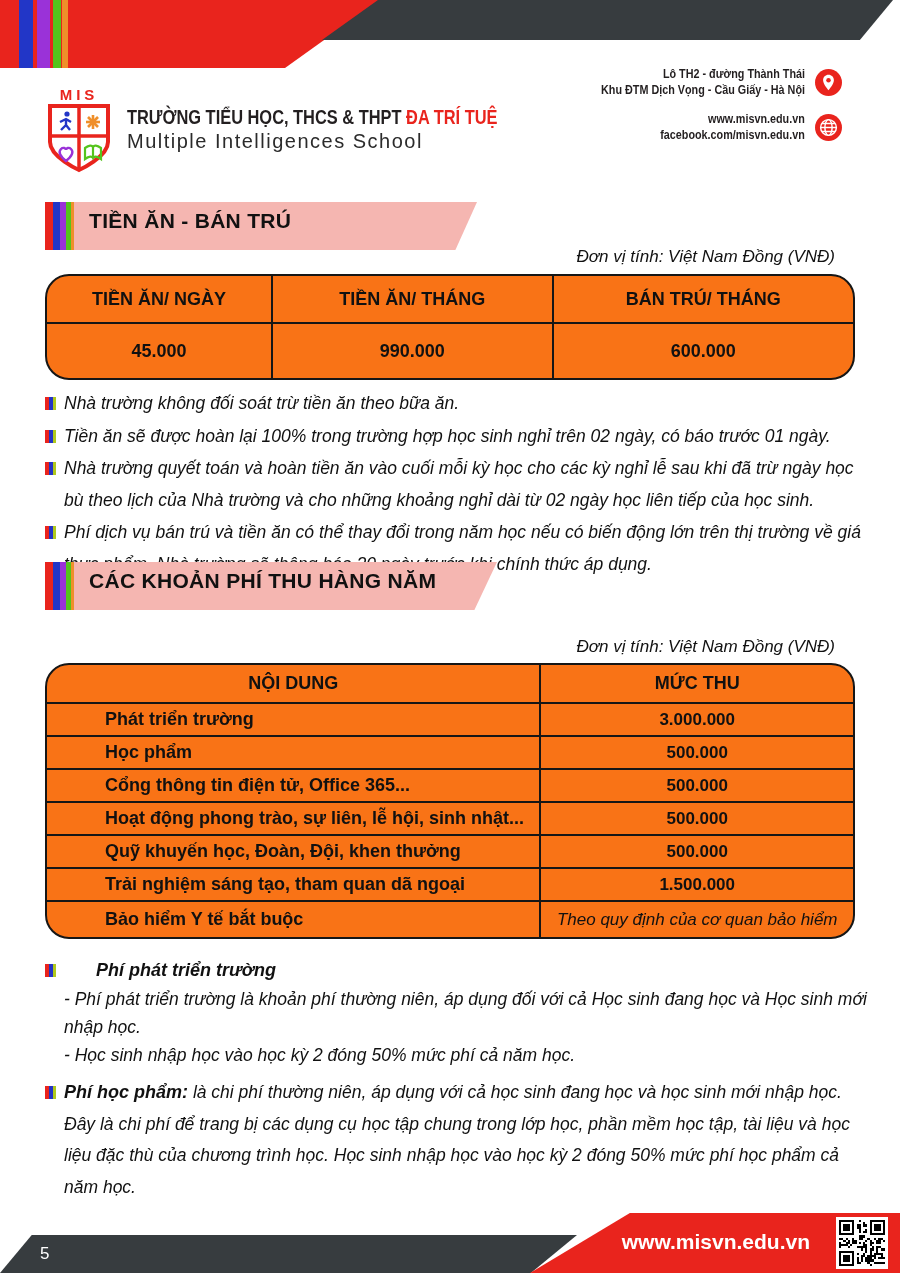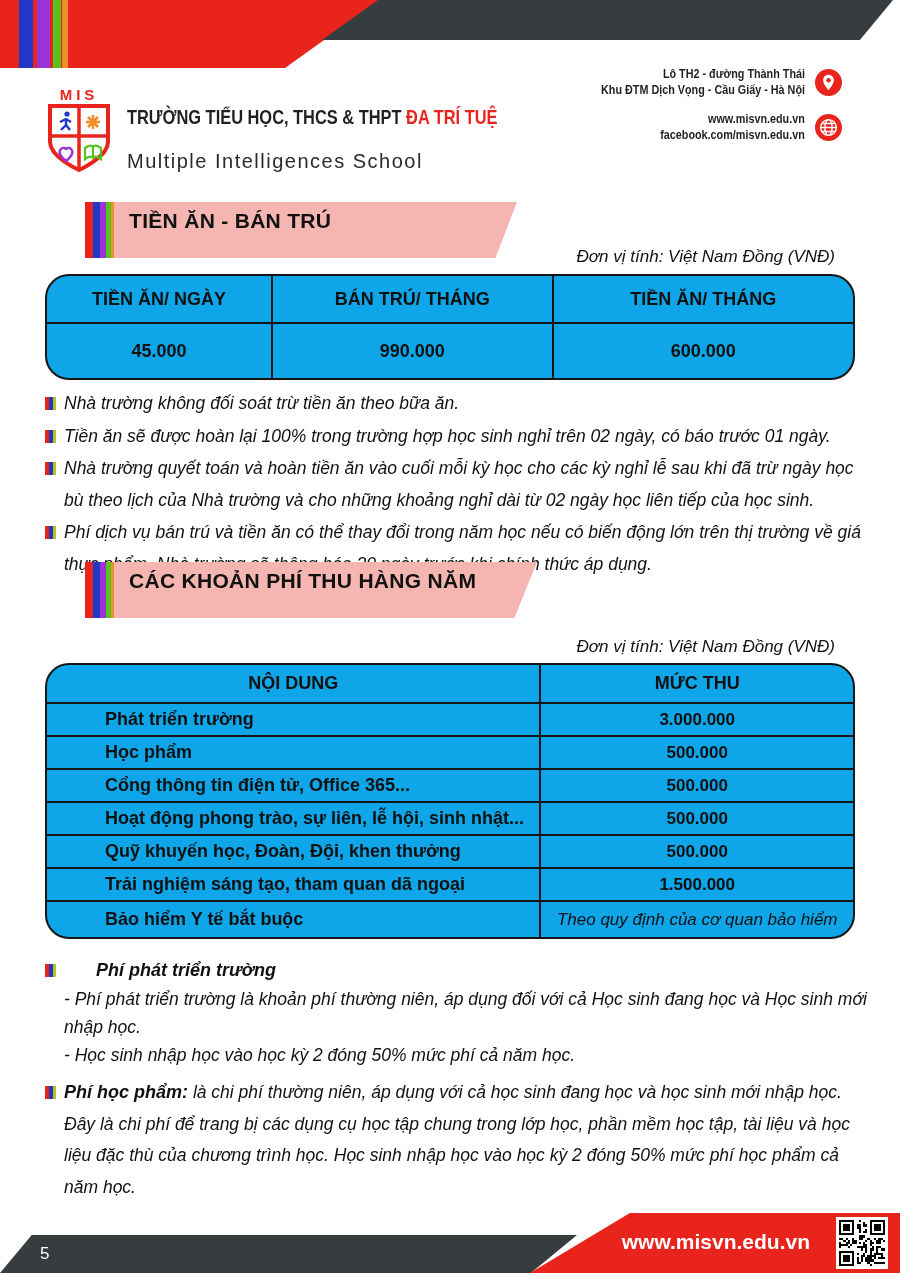--- a/index.html
+++ b/index.html
@@ -19,45 +19,45 @@
   .band-gray { position:absolute; left:322px; top:0; width:571px; height:40px;
     background:#373c3f; clip-path:polygon(9.8% 0,100% 0,94.2% 100%,0 100%); }
 
   
   .logo-row { position:absolute; left:45px; top:86px; display:flex; }
   .logo-svg { width:68px; height:88px; }
   .name-block { margin-left:14px; margin-top:20px; }
   .name-vn { font-size:20px; font-weight:bold; white-space:nowrap;
     transform:scaleX(.82); transform-origin:left; letter-spacing:0; color:#231f20; }
   .name-vn .red { color:#e9241d; }
-  .name-en { margin-top:21px; font-size:20px; color:#2b2b2b; letter-spacing:1.5px; white-space:nowrap; }
+  .name-en { margin-top:1px; font-size:20px; color:#2b2b2b; letter-spacing:1.5px; white-space:nowrap; }
 
   
   .contact { position:absolute; right:58px; top:66px; width:430px; }
   .c-row { display:flex; justify-content:flex-end; align-items:center; margin-bottom:13px; }
   .c-text { text-align:right; font-weight:bold; font-size:13.5px; line-height:16px;
     transform:scaleX(.8); transform-origin:right; white-space:nowrap; color:#231f20; }
   .c-text.big { font-size:15.5px; }
   .c-icon { width:27px; height:27px; margin-left:10px; flex:0 0 auto; }
 
   
-  .banner { position:absolute; left:45px; height:56px; background:#f5b6b1;
-    clip-path:polygon(0 0,100% 0,95% 100%,0 100%);margin-left:40px; }
+  .banner { position:absolute; left:45px; height:48px; background:#f5b6b1;
+    clip-path:polygon(0 0,100% 0,95% 100%,0 100%); }
   .banner .bstripes { position:absolute; left:0; top:0; width:29px; height:100%;
     background:linear-gradient(90deg,#e9241d 0 8px,#2236c7 8px 15px,#9a32d8 15px 21px,#55c41c 21px 26px,#ef8f2a 26px 29px); }
   .banner .btitle { position:absolute; left:44px; top:0; line-height:38px;
     font-size:21px; font-weight:bold; letter-spacing:.3px; color:#111; white-space:nowrap; }
   .banner1 { top:202px; width:432px; }
   .banner2 { top:562px; width:452px; }
   .unit-note { position:absolute; right:65px; font-style:italic; font-size:17px; color:#111; }
   .unit1 { top:247px; } .unit2 { top:637px; }
 
   
   .tbl { position:absolute; left:45px; width:810px; border:2.5px solid #161616;
-    border-radius:24px; overflow:hidden; background:#0ea5e9; }
+    border-radius:24px; overflow:hidden; background:#f97316; }
   .tbl1 { top:274px; display:grid; grid-template-columns:27.8% 34.8% 37.4%;
     grid-template-rows:46px 56px; }
   .tbl2 { top:663px; display:grid; grid-template-columns:61.1% 38.9%;
     grid-template-rows:37px 33px 33px 33px 33px 33px 33px 37px; }
   .cell { display:flex; align-items:center; justify-content:center;
     font-weight:bold; font-size:18px; }
   .cell.bl { border-left:2.5px solid #161616; }
   .cell.bt { border-top:2.5px solid #161616; }
   .cell.label { justify-content:flex-start; padding-left:58px; text-align:left; }
   .cell.val { font-size:17px; }
@@ -165,22 +165,22 @@
   </div>
 
   <div class="banner banner1">
     <div class="bstripes"></div>
     <div class="btitle">TIỀN ĂN - BÁN TRÚ</div>
   </div>
   <div class="unit-note unit1">Đơn vị tính: Việt Nam Đồng (VNĐ)</div>
 
   <div class="tbl tbl1">
     <div class="cell">TIỀN ĂN/ NGÀY</div>
+    <div class="cell bl">TIỀN ĂN/ THÁNG</div>
     <div class="cell bl">BÁN TRÚ/ THÁNG</div>
-    <div class="cell bl">TIỀN ĂN/ THÁNG</div>
     <div class="cell bt">45.000</div>
     <div class="cell bl bt">990.000</div>
     <div class="cell bl bt">600.000</div>
   </div>
 
   <div class="notes1">
     <div class="note-item">
       <span class="bullet"></span>
       <span class="note-text">Nhà trường không đối soát trừ tiền ăn theo bữa ăn.</span>
     </div>

